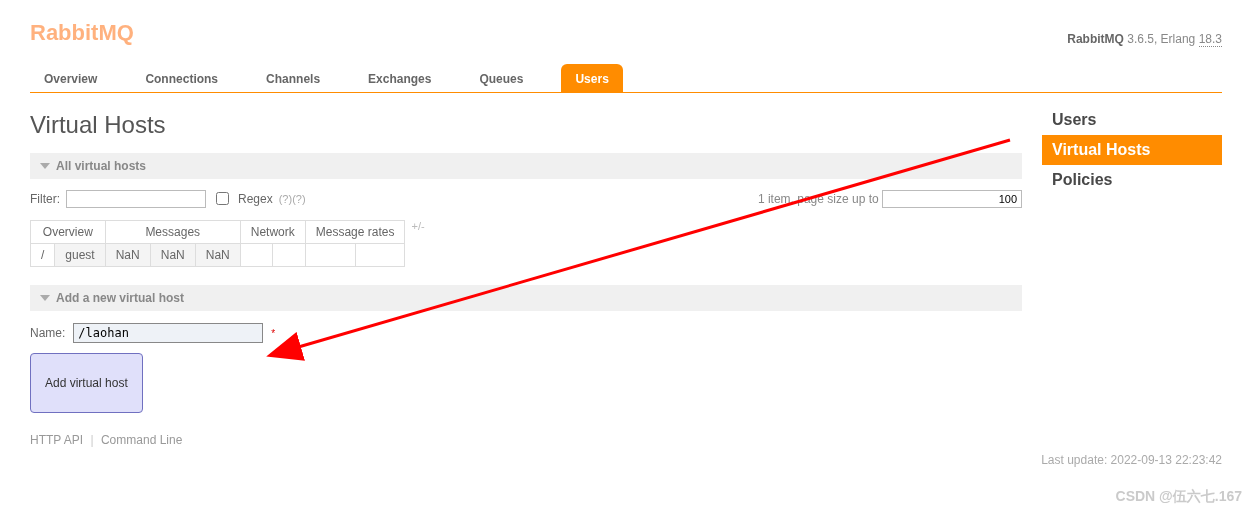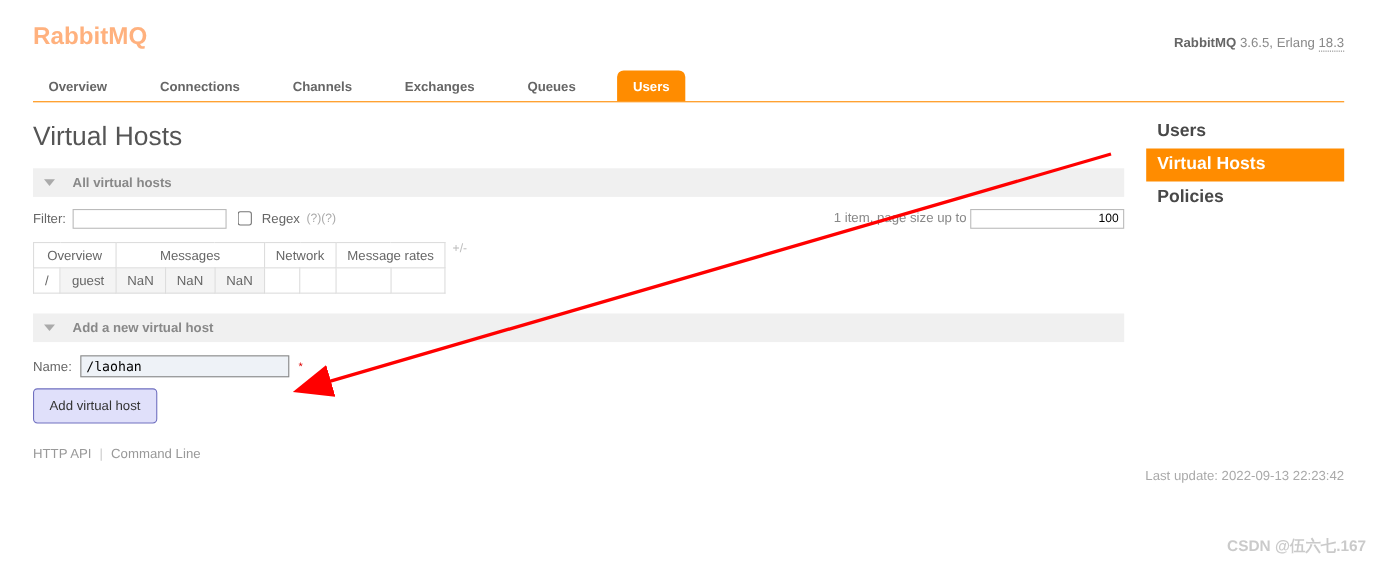--- a/index.html
+++ b/index.html
@@ -68,21 +68,21 @@
   color: #555;
   margin: 8px 0 14px;
 }
 .section-head {
   background: #f0f0f0;
   padding: 6px 10px;
   font-weight: bold;
   color: #888;
   display: flex;
   align-items: center;
-  gap: 16px;
+  gap: 6px;
   cursor: pointer;
   font-size: 12px;
 }
 .tri {
   width: 0; height: 0;
   border-left: 5px solid transparent;
   border-right: 5px solid transparent;
   border-top: 6px solid #aaa;
 }
 .filter-bar {
@@ -138,21 +138,21 @@
   padding:2px 4px;
   font-family: monospace;
   font-size:12px;
   background:#eef2f7;
 }
 .red-star { color:#d00; font-size:10px; }
 button.add {
   background:#e0e0fa;
   border:1px solid #7070c0;
   border-radius:4px;
-  padding:8px 14px;
+  padding:22px 14px;
   color:#333;
   font-size:12px;
   cursor:pointer;
 }
 .footer-links { margin-top:20px; color:#999; font-size:12px; }
 .footer-links .sep { color:#ccc; margin: 0 4px; }
 .rnav {
   margin-top: 2px;
 }
 .rnav .item {

